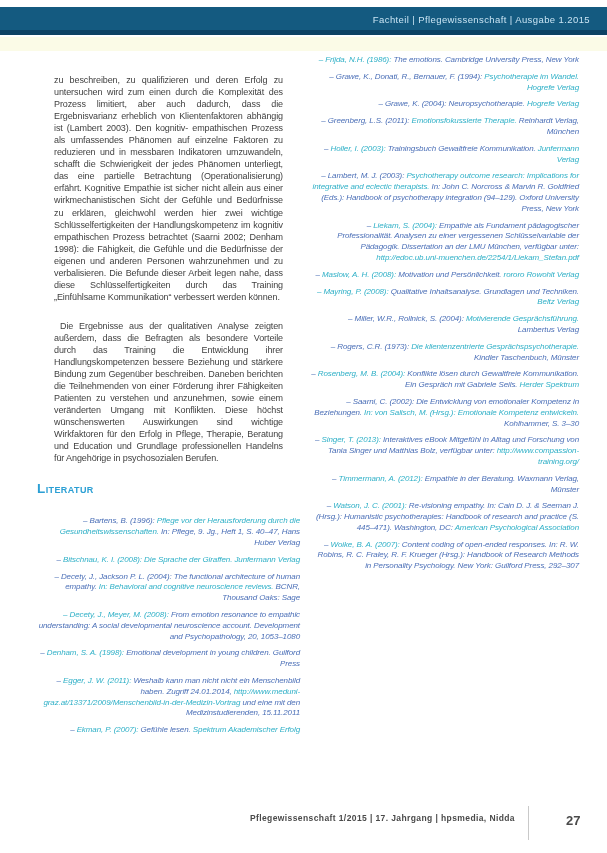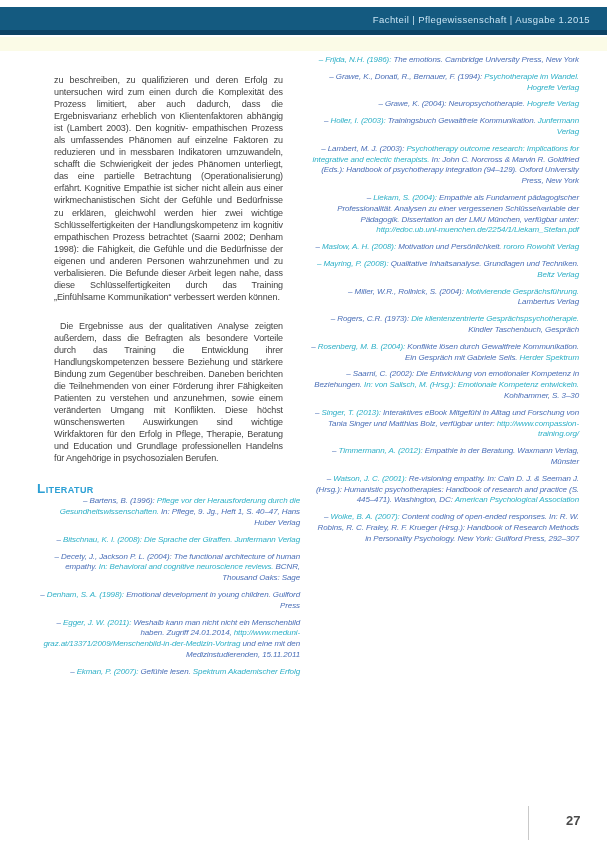--- a/index.html
+++ b/index.html
@@ -17,21 +17,21 @@
   .accent-strip{position:absolute;left:0;top:37px;width:607px;height:14px;background:#fbfbe7;}
   
   .col-left{position:absolute;left:37px;top:57px;width:263px;}
   .col-right{position:absolute;left:311px;top:55px;width:268px;}
   p.body{
     margin:17px;font-size:9px;line-height:12.05px;color:#3f3f3f;
     text-align:justify;letter-spacing:-0.1px;
   }
   p.body.indented{text-indent:6px;}
   h2.lit{
-    margin:11px 0 0 0;font-variant:small-caps;font-weight:700;
+    margin:11px 0 20px 0;font-variant:small-caps;font-weight:700;
     font-size:13.5px;color:#2b9fd4;letter-spacing:0.4px;
   }
   .ref{
     margin:0 0 6px 0;font-size:8px;line-height:10.8px;font-style:italic;
     color:#4b6fb7;text-align:right;letter-spacing:-0.1px;word-break:break-word;
   }
   .ref .hl{color:#2fb0c7;}
   
   .footer-journal{
     position:absolute;top:813px;right:92px;font-size:8.5px;font-weight:700;
@@ -52,43 +52,46 @@
   <div class="accent-strip"></div>
 
   <div class="col-left">
     <p class="body">zu beschreiben, zu qualifizieren und deren Erfolg zu untersuchen wird zum einen durch die Komplexität des Prozess limitiert, aber auch dadurch, dass die Ergebnisvarianz erheblich von Klientenfaktoren abhängig ist (Lambert 2003). Den kognitiv- empathischen Prozess als umfassendes Phänomen auf einzelne Faktoren zu reduzieren und in messbaren Indikatoren umzuwandeln, schafft die Schwierigkeit der jedes Phänomen unterliegt, das eine partielle Betrachtung (Operationalisierung) erfährt. Kognitive Empathie ist sicher nicht allein aus einer wirkmechanistischen Sicht der Gefühle und Bedürfnisse zu erklären, gleichwohl werden hier zwei wichtige Schlüsselfertigkeiten der Handlungskompetenz im kognitiv empathischen Prozess betrachtet (Saarni 2002; Denham 1998): die Fähigkeit, die Gefühle und die Bedürfnisse der eigenen und anderen Personen wahrzunehmen und zu verbalisieren. Die Befunde dieser Arbeit legen nahe, dass diese Schlüsselfertigkeiten durch das Training „Einfühlsame Kommunikation“ verbessert werden können.</p>
     <p class="body indented">Die Ergebnisse aus der qualitativen Analyse zeigten außerdem, dass die Befragten als besondere Vorteile durch das Training die Entwicklung ihrer Handlungskompetenzen bessere Beziehung und stärkere Bindung zum Gegenüber beschreiben. Daneben berichten die Teilnehmenden von einer Förderung ihrer Fähigkeiten Patienten zu verstehen und anzunehmen, sowie einem veränderten Umgang mit Konflikten. Diese höchst wünschenswerten Auswirkungen sind wichtige Wirkfaktoren für den Erfolg in Pflege, Therapie, Beratung und Education und Grundlage professionellen Handelns für Angehörige in psychosozialen Berufen.</p>
     <h2 class="lit">Literatur</h2>
     <div>
         <p class="ref"><span>– Bartens, B. (1996): </span><span class="hl">Pflege vor der Herausforderung durch die Gesundheitswissenschaften. </span><span>In: Pflege, 9. Jg., Heft 1, S. 40–47, Hans Huber Verlag</span></p>
         <p class="ref"><span>– </span><span class="hl">Bitschnau, K. I. (2008): Die Sprache der Giraffen. Junfermann Verlag</span></p>
         <p class="ref"><span>– Decety, J., Jackson P. L. (2004): The functional architecture of human empathy. </span><span class="hl">In: Behavioral and cognitive neuroscience reviews. </span><span>BCNR, Thousand Oaks: Sage</span></p>
+        <p class="ref"><span class="hl">– Decety, J., Meyer, M. (2008): </span><span>From emotion resonance to empathic understanding: A social developmental neuroscience account. Development and Psychopathology, 20, 1053–1080</span></p>
         <p class="ref"><span>– </span><span class="hl">Denham, S. A. (1998): </span><span>Emotional development in young children. Guilford Press</span></p>
         <p class="ref"><span>– </span><span class="hl">Egger, J. W. (2011): </span><span>Weshalb kann man nicht nicht ein Menschenbild haben. Zugriff 24.01.2014, </span><span class="hl">http://www.meduni-graz.at/13371/2009/Menschenbild-in-der-Medizin-Vortrag </span><span>und eine mit den Medizinstudierenden, 15.11.2011</span></p>
         <p class="ref"><span>– </span><span class="hl">Ekman, P. (2007): </span><span>Gefühle lesen. </span><span class="hl">Spektrum Akademischer Erfolg</span></p>
       </div>
   </div>
 
   <div class="col-right">
     <div>
         <p class="ref"><span class="hl">– Frijda, N.H. (1986): </span><span>The emotions. Cambridge University Press, New York</span></p>
         <p class="ref"><span>– Grawe, K., Donati, R., Bernauer, F. (1994): </span><span class="hl">Psychotherapie im Wandel. </span><span class="hl">Hogrefe Verlag</span></p>
         <p class="ref"><span>– Grawe, K. (2004): </span><span>Neuropsychotherapie. </span><span class="hl">Hogrefe Verlag</span></p>
+        <p class="ref"><span>– Greenberg, L.S. (2011): </span><span class="hl">Emotionsfokussierte Therapie. </span><span>Reinhardt Verlag, München</span></p>
         <p class="ref"><span>– </span><span class="hl">Holler, I. (2003): </span><span>Trainingsbuch Gewaltfreie Kommunikation. </span><span class="hl">Junfermann Verlag</span></p>
         <p class="ref"><span>– Lambert, M. J. (2003): </span><span class="hl">Psychotherapy outcome research: Implications for integrative and eclectic therapists. </span><span>In: John C. Norcross &amp; Marvin R. Goldfried (Eds.): Handbook of psychotherapy integration (94–129). Oxford University Press, New York</span></p>
         <p class="ref"><span>– </span><span class="hl">Liekam, S. (2004): </span><span>Empathie als Fundament pädagogischer Professionalität. Analysen zu einer vergessenen Schlüsselvariable der Pädagogik. Dissertation an der LMU München, verfügbar unter: </span><span class="hl">http://edoc.ub.uni-muenchen.de/2254/1/Liekam_Stefan.pdf</span></p>
         <p class="ref"><span>– </span><span class="hl">Maslow, A. H. (2008): </span><span>Motivation und Persönlichkeit. </span><span class="hl">rororo Rowohlt Verlag</span></p>
         <p class="ref"><span class="hl">– Mayring, P. (2008): </span><span>Qualitative Inhaltsanalyse. Grundlagen und Techniken. </span><span class="hl">Beltz Verlag</span></p>
         <p class="ref"><span>– Miller, W.R., Rollnick, S. (2004): </span><span class="hl">Motivierende Gesprächsführung. </span><span>Lambertus Verlag</span></p>
-        <p class="ref"><span>– Rogers, C.R. (1973): </span><span class="hl">Die klientenzentrierte Gesprächspsychotherapie. </span><span>Kindler Taschenbuch, Gespräch</span></p>
+        <p class="ref"><span>– Rogers, C.R. (1973): </span><span class="hl">Die klientenzentrierte Gesprächspsychotherapie. </span><span>Kindler Taschenbuch, Münster</span></p>
         <p class="ref"><span>– </span><span class="hl">Rosenberg, M. B. (2004): </span><span>Konflikte lösen durch Gewaltfreie Kommunikation. Ein Gespräch mit Gabriele Seils. </span><span class="hl">Herder Spektrum</span></p>
         <p class="ref"><span>– Saarni, C. (2002): </span><span>Die Entwicklung von emotionaler Kompetenz in Beziehungen. </span><span class="hl">In: von Salisch, M. (Hrsg.): Emotionale Kompetenz entwickeln. </span><span>Kohlhammer, S. 3–30</span></p>
         <p class="ref"><span>– </span><span class="hl">Singer, T. (2013): </span><span>Interaktives eBook Mitgefühl in Alltag und Forschung von Tania Singer und Matthias Bolz, verfügbar unter: </span><span class="hl">http://www.compassion-training.org/</span></p>
         <p class="ref"><span>– </span><span class="hl">Timmermann, A. (2012): </span><span>Empathie in der Beratung. </span><span>Waxmann Verlag, Münster</span></p>
         <p class="ref"><span>– </span><span class="hl">Watson, J. C. (2001): </span><span>Re-visioning empathy. In: Cain D. J. &amp; Seeman J. (Hrsg.): Humanistic psychotherapies: Handbook of research and practice (S. 445–471). Washington, DC: </span><span class="hl">American Psychological Association</span></p>
         <p class="ref"><span>– </span><span class="hl">Woike, B. A. (2007): </span><span>Content coding of open-ended responses. In: R. W. Robins, R. C. Fraley, R. F. Krueger (Hrsg.): Handbook of Research Methods in Personality Psychology. </span><span>New York: Guilford Press, 292–307</span></p>
       </div>
   </div>
 
+  <div class="footer-journal">Pflegewissenschaft 1/2015 | 17. Jahrgang | hpsmedia, Nidda</div>
   <div class="footer-rule"></div>
   <div class="footer-page">27</div>
 
 </div>
 
 </body></html>

